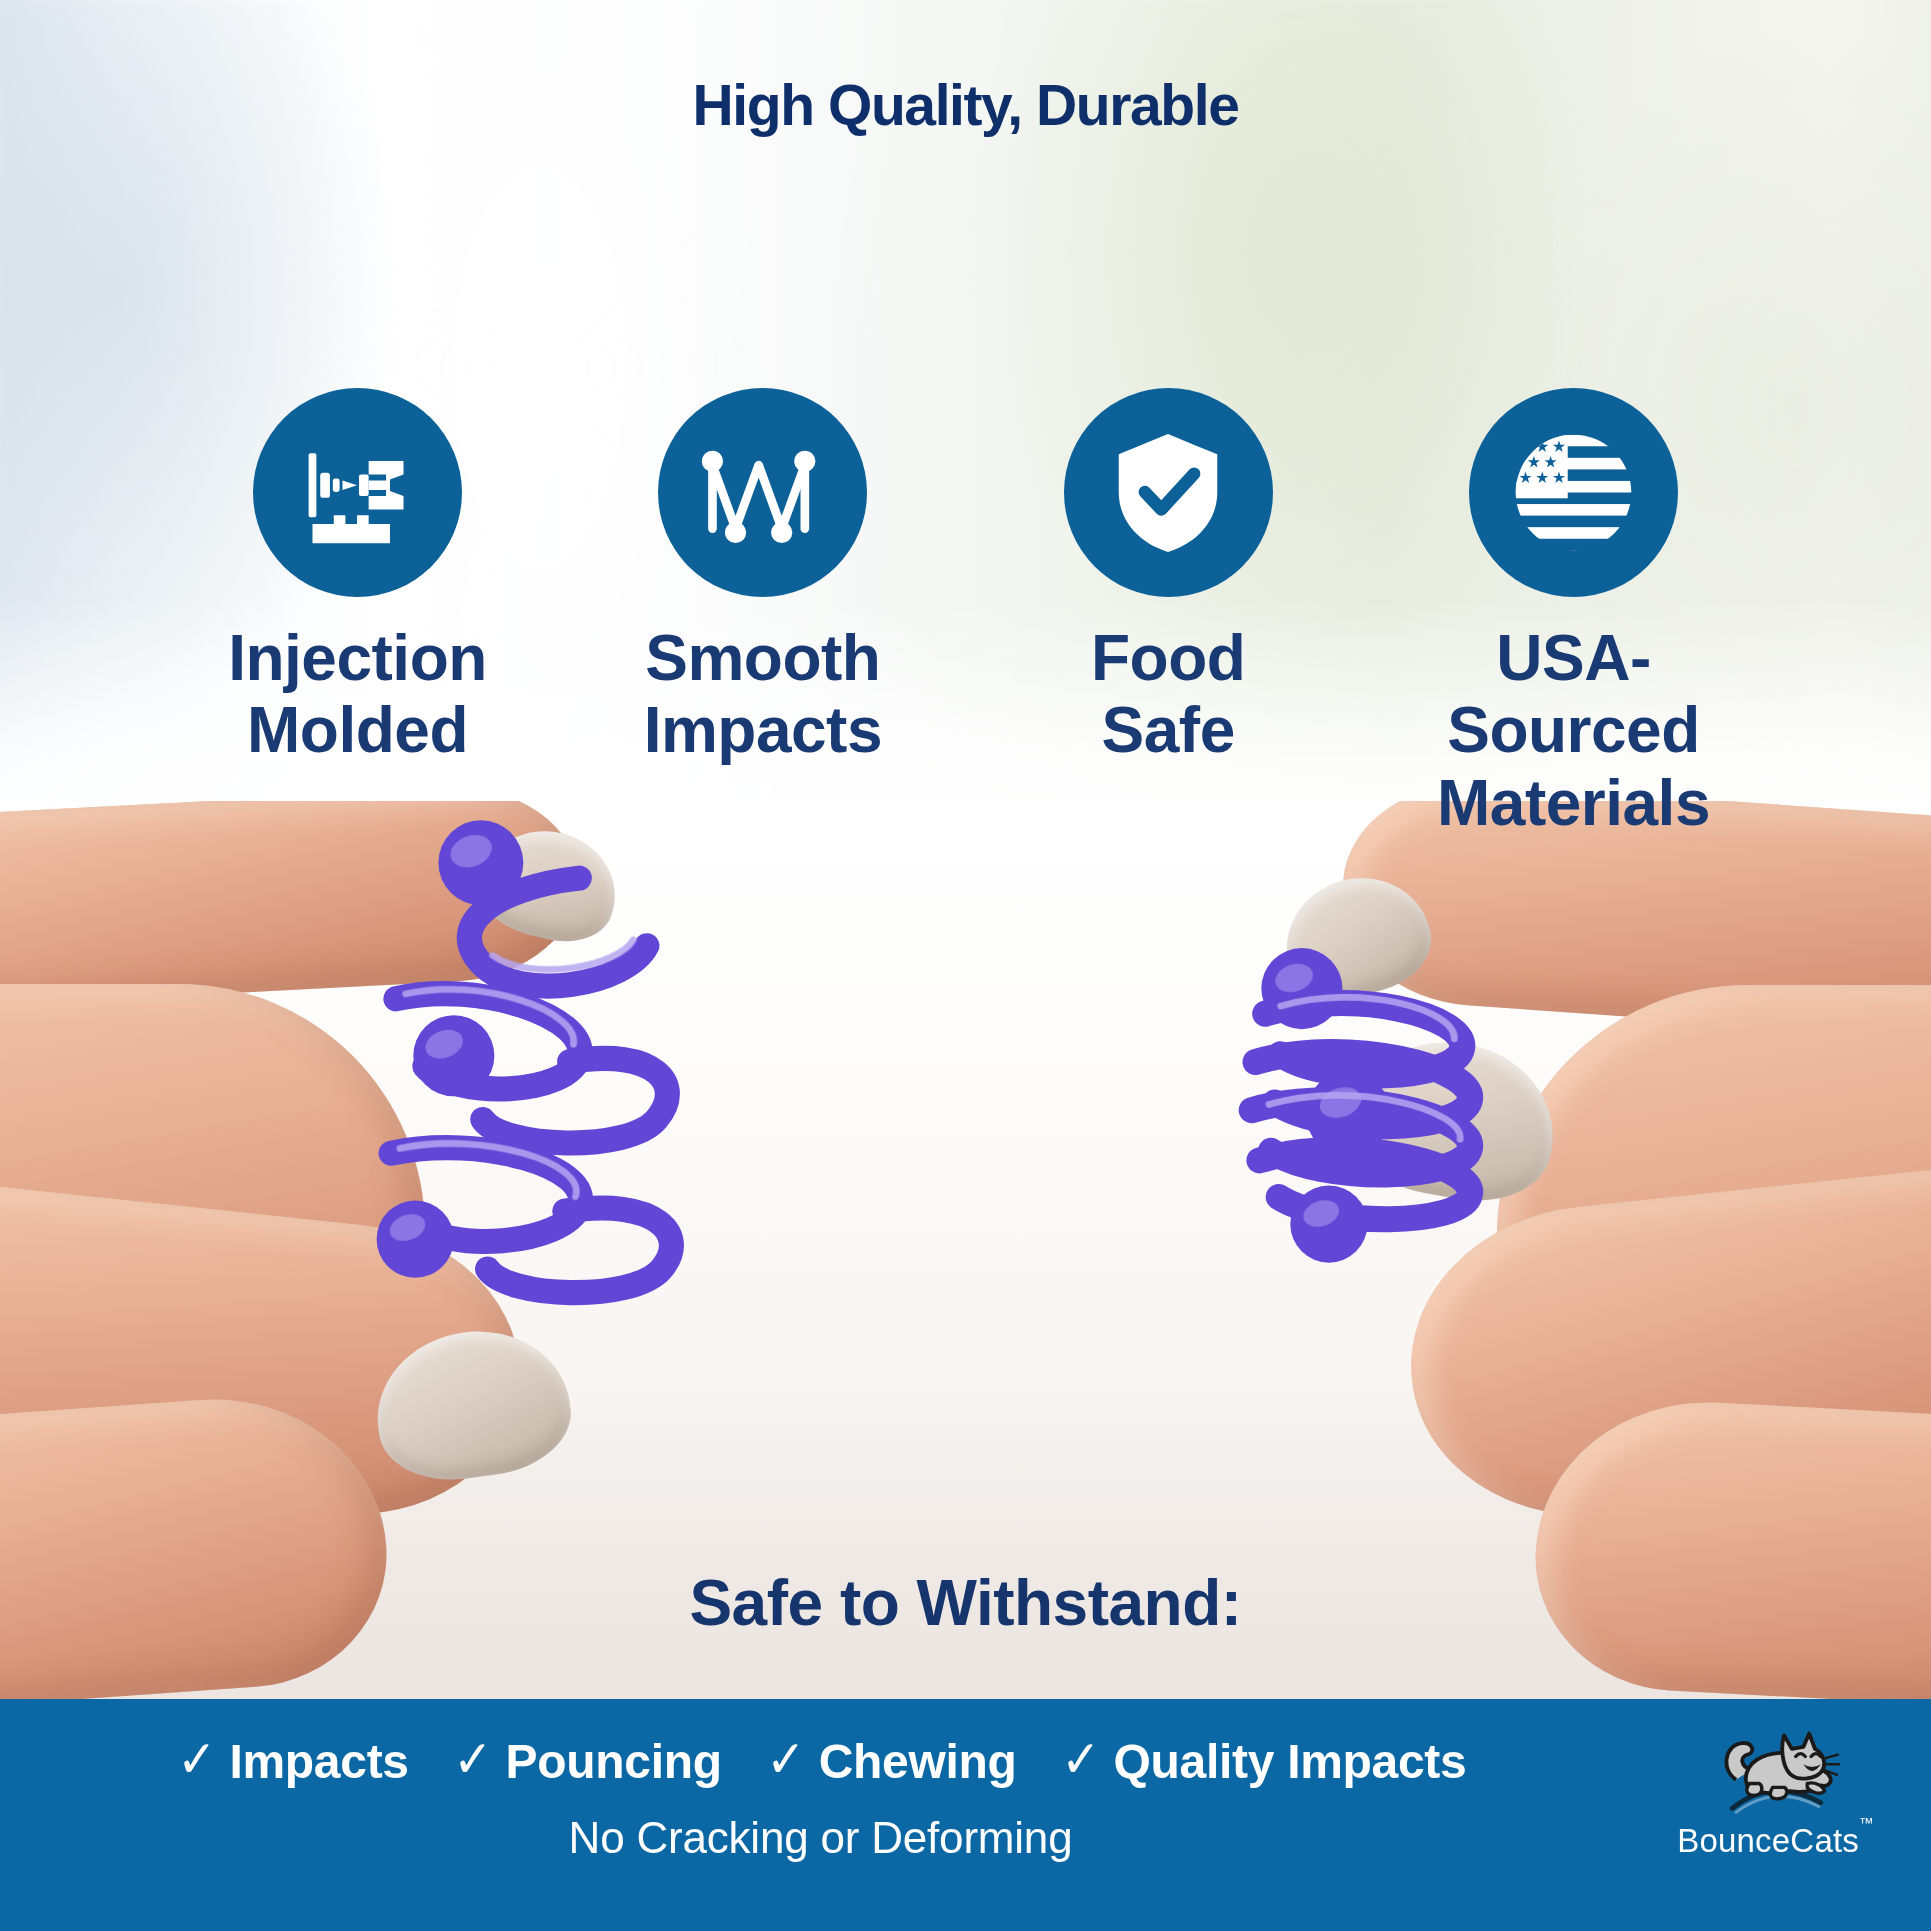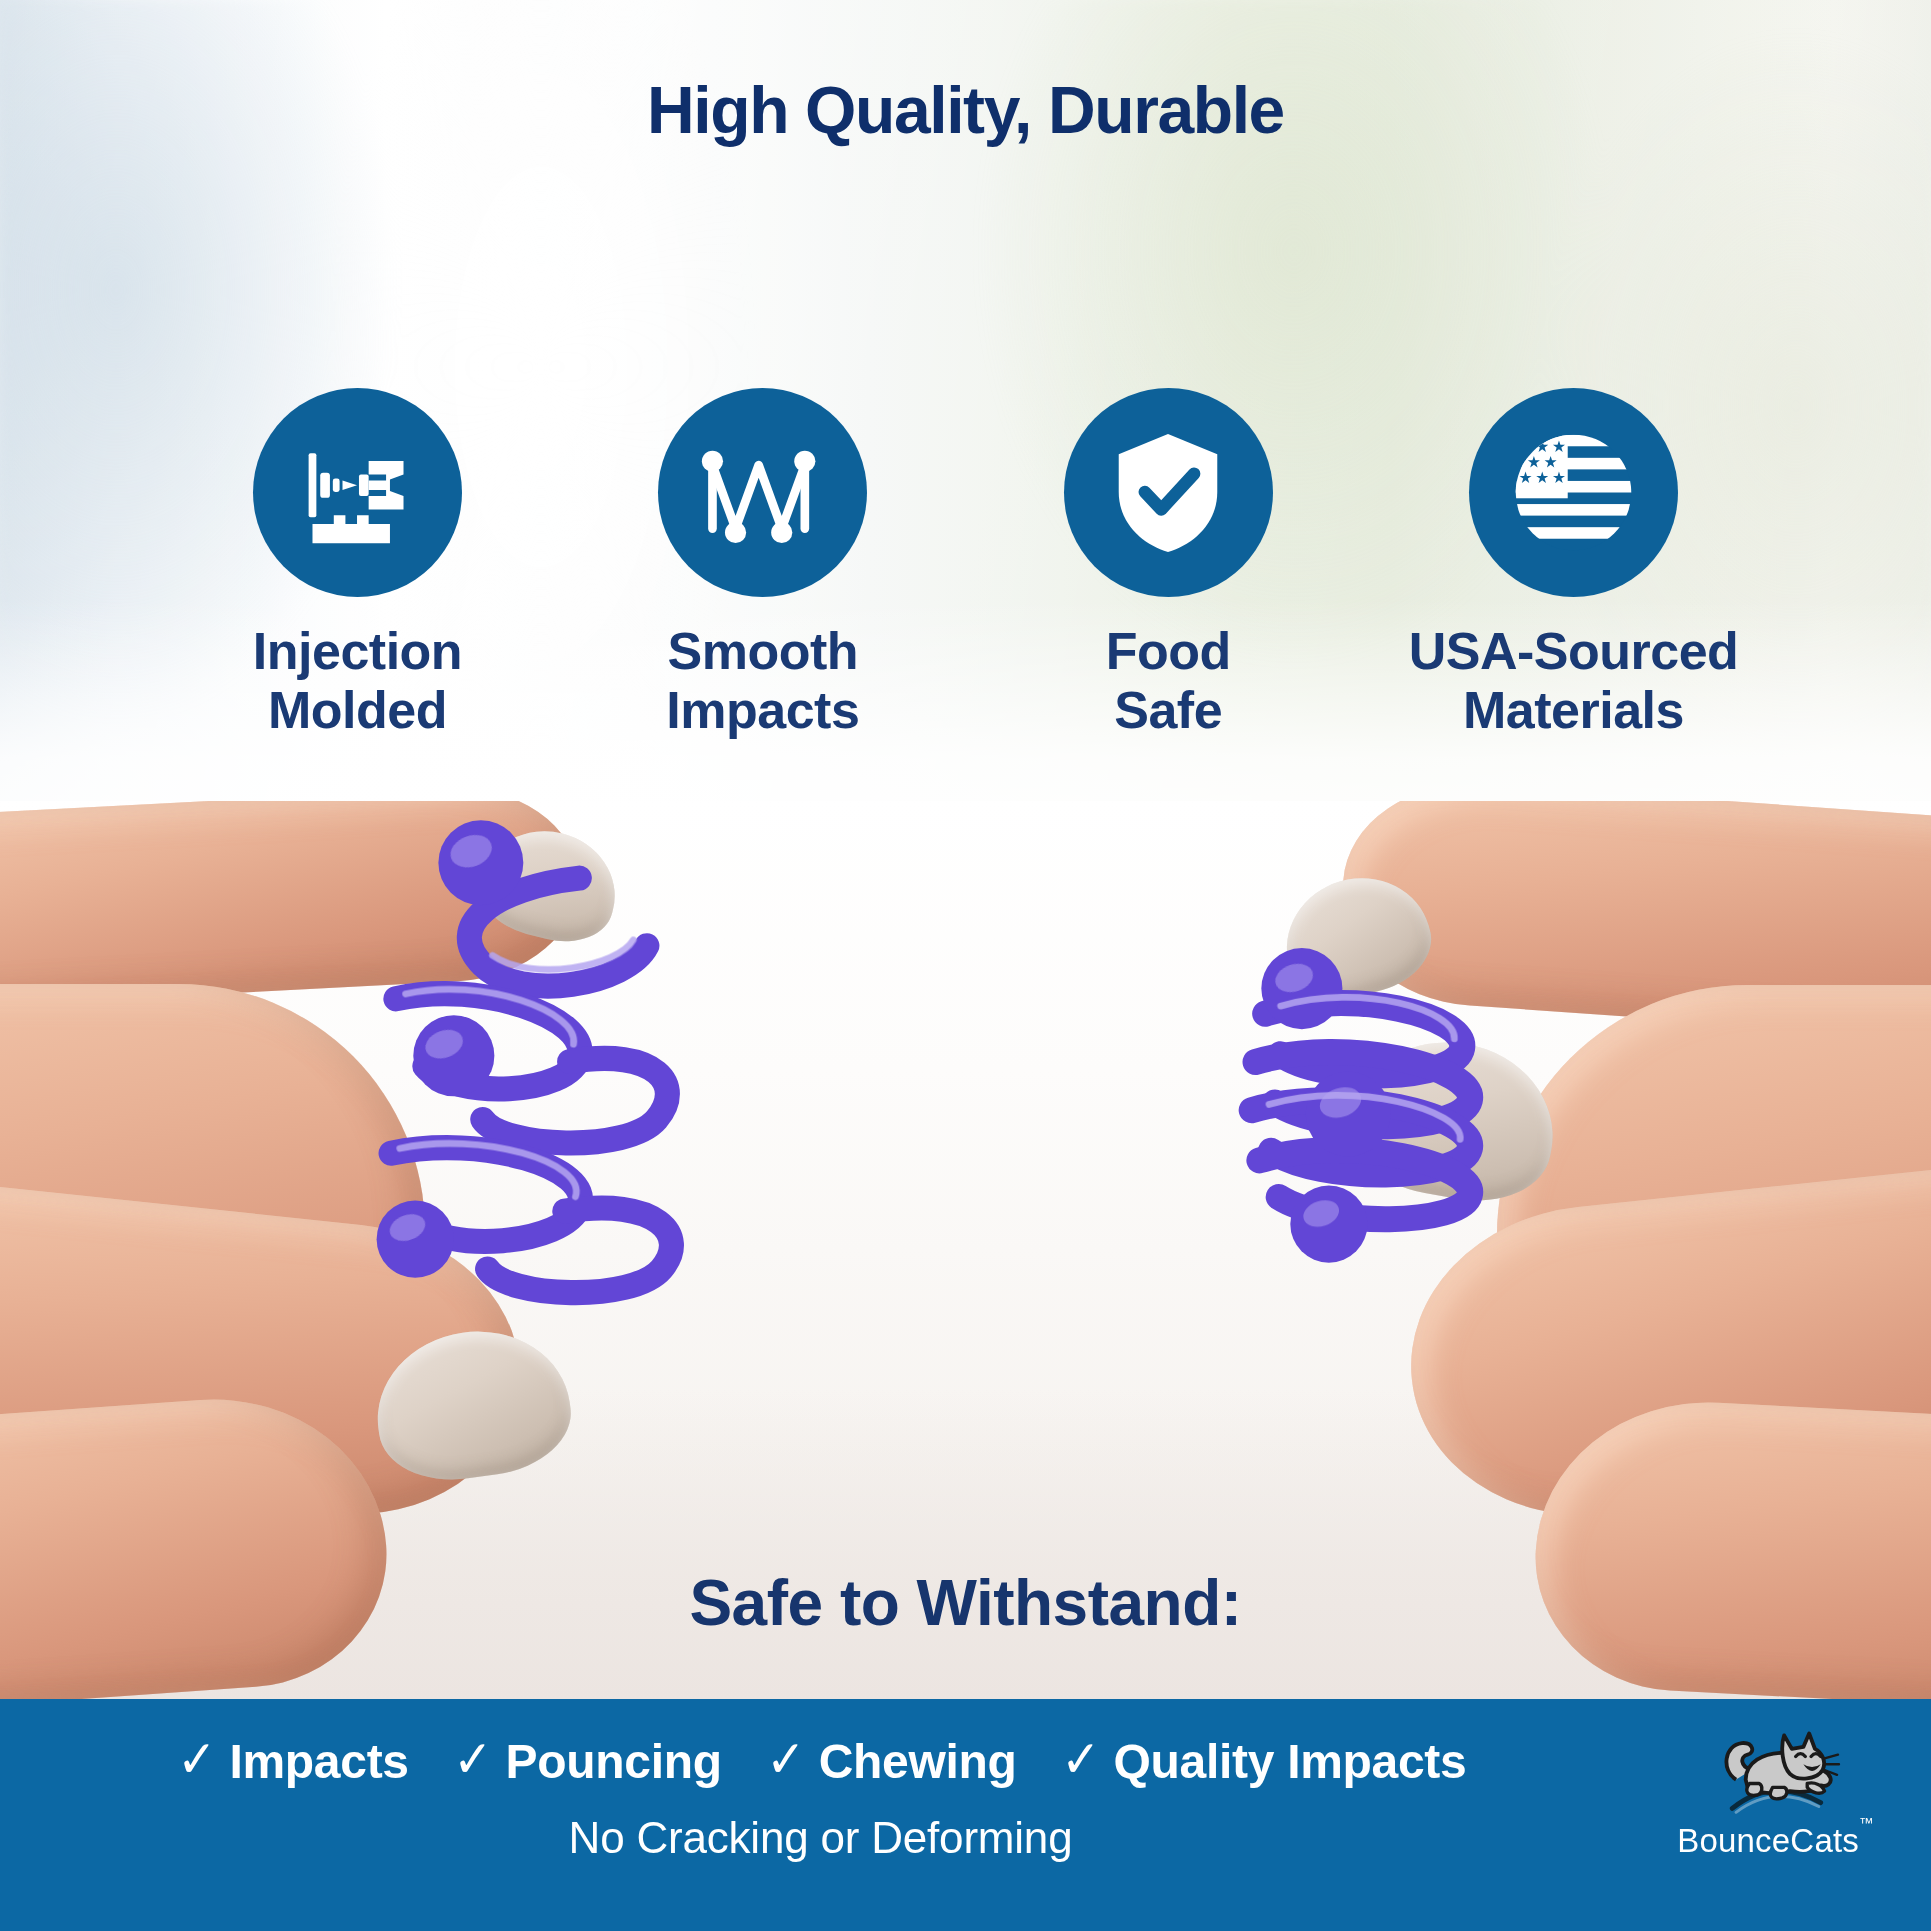--- a/index.html
+++ b/index.html
@@ -60,21 +60,21 @@
     background: linear-gradient(180deg, rgba(255,255,255,0) 0%, rgba(255,255,255,0.85) 55%, #ffffff 100%);
   }
 
   
   .headline {
     position: absolute;
     left: 0; top: 75px;
     width: 1931px;
     text-align: center;
     color: #0f2f6b;
-    font-size: 66px;
+    font-size: 57px;
     font-weight: bold;
     line-height: 1.08;
     letter-spacing: -1.4px;
     z-index: 5;
   }
   .headline .l1 { display: block; }
   .headline .l2 { display: block; }
 
   
   .features {
@@ -99,21 +99,21 @@
     background: #0d6199;
     display: flex;
     align-items: center;
     justify-content: center;
     flex: none;
   }
   .feature-label {
     margin-top: 25px;
     text-align: center;
     color: #1a3a74;
-    font-size: 52px;
+    font-size: 64px;
     font-weight: bold;
     line-height: 1.13;
     letter-spacing: -0.5px;
     white-space: pre-line;
   }
 
   
   .photo-band {
     position: absolute;
     left: 0; top: 801px;

